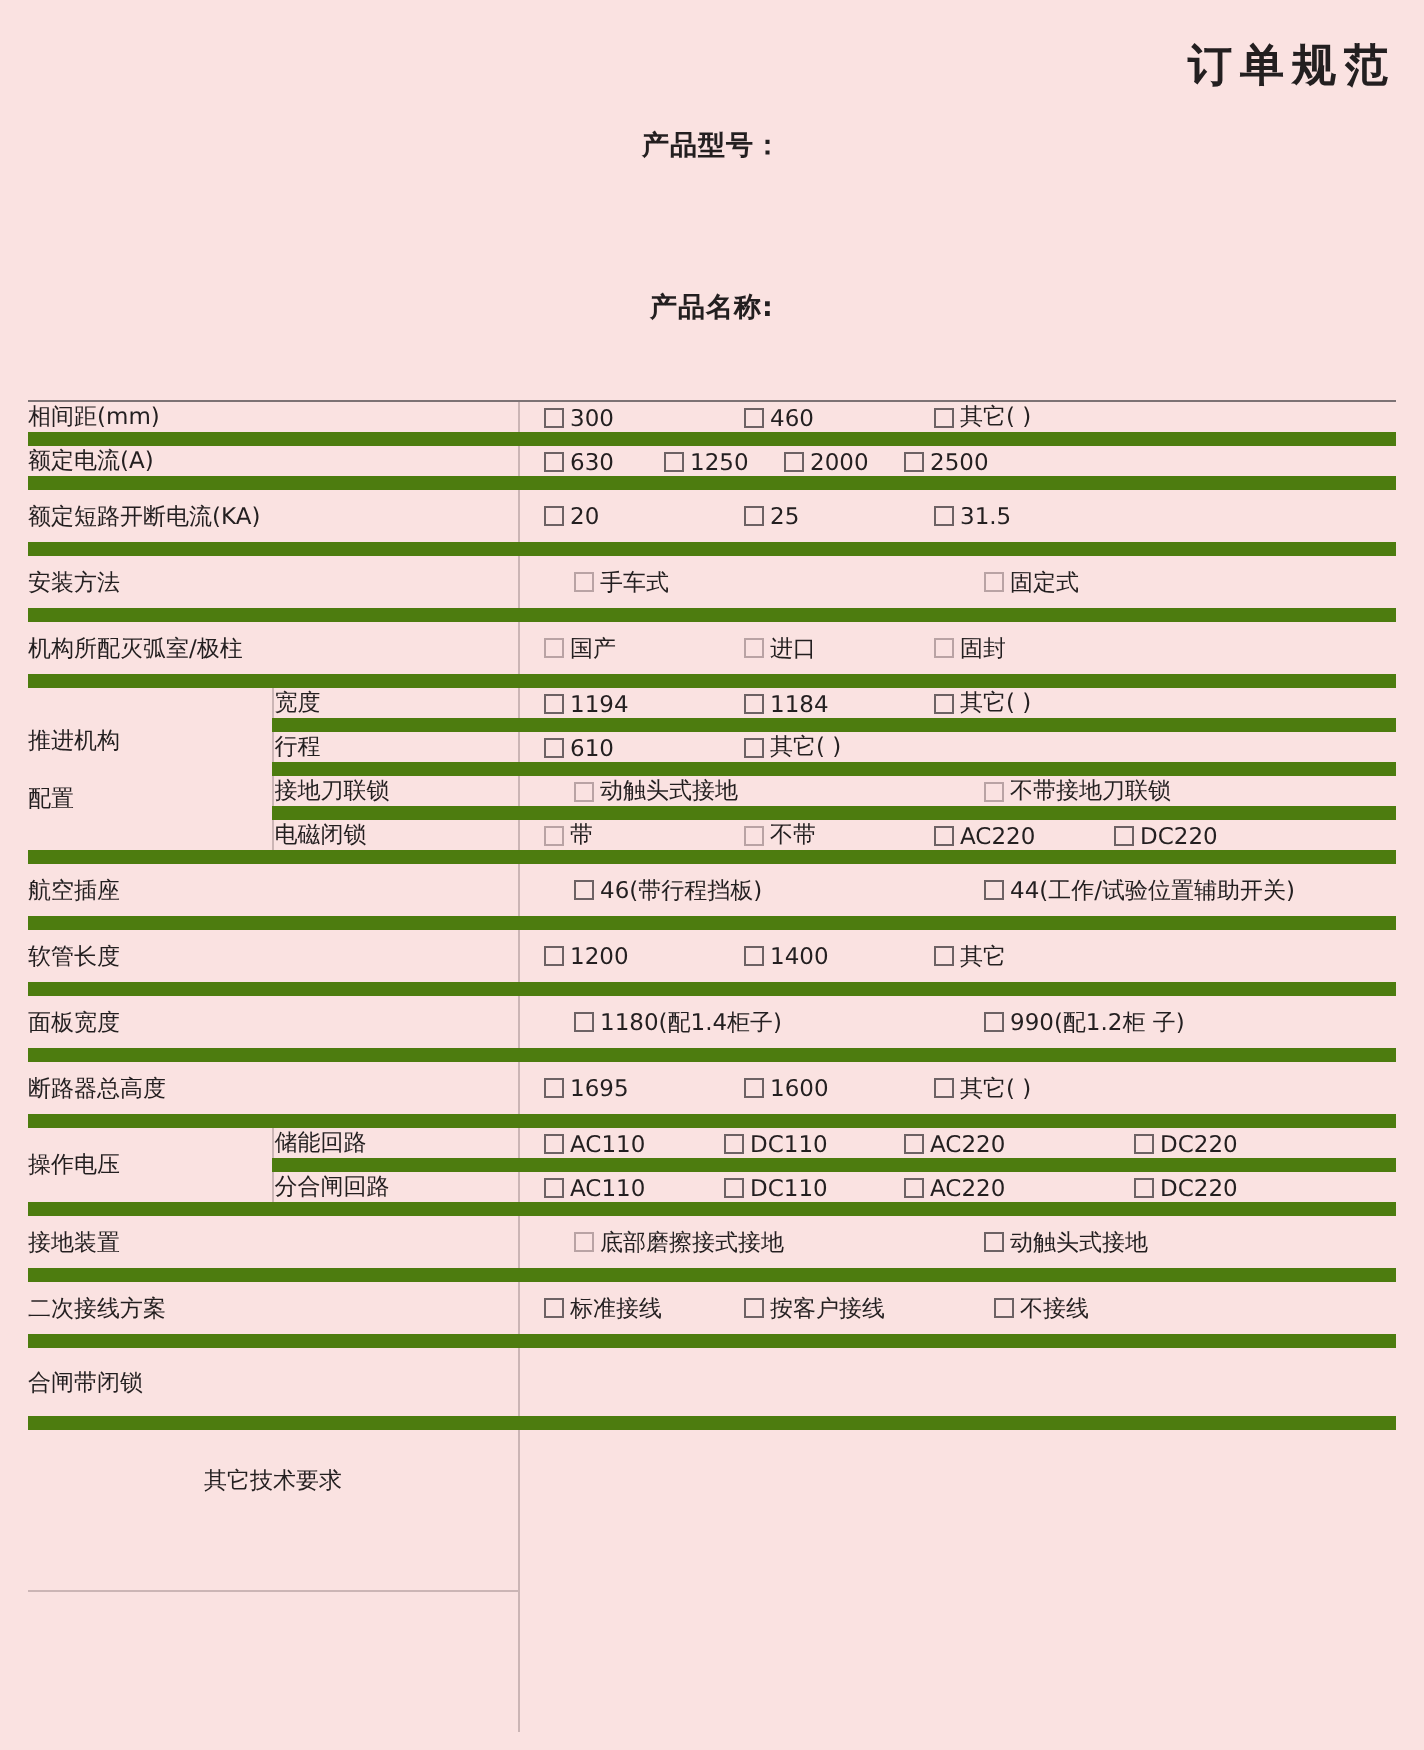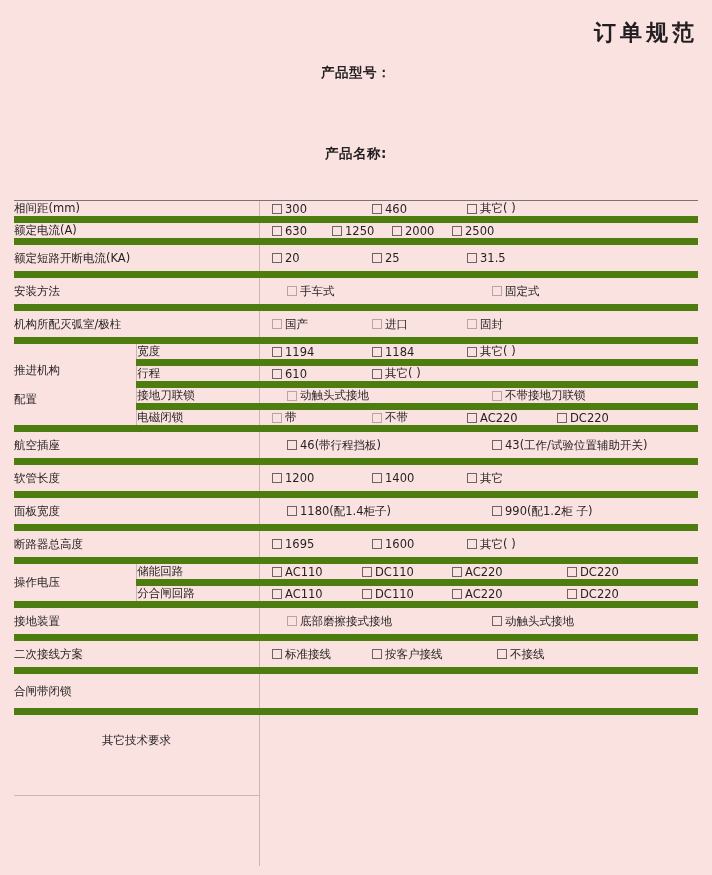--- a/index.html
+++ b/index.html
@@ -332,21 +332,21 @@
     <tr class="tall-1">
       <td class="c-label" colspan="2">航空插座</td>
       <td class="c-opts">
         <div class="opts">
           <span class="opt w-e">
                 <i class="box"></i>
                 <span>46(带行程挡板)</span>
               </span>
           <span class="opt">
                 <i class="box"></i>
-                <span>43(工作/试验位置辅助开关)</span>
+                <span>44(工作/试验位置辅助开关)</span>
               </span>
         </div>
       </td>
     </tr>
 
     <tr class="tall-1">
       <td class="c-label" colspan="2">软管长度</td>
       <td class="c-opts">
         <div class="opts">
           <span class="opt w-a">

